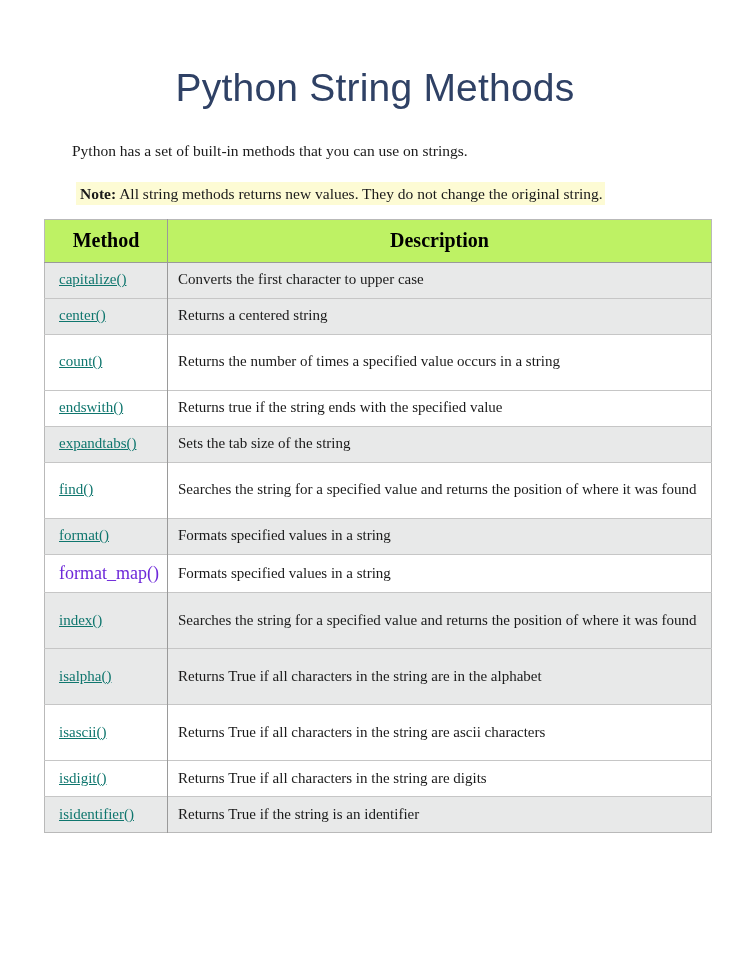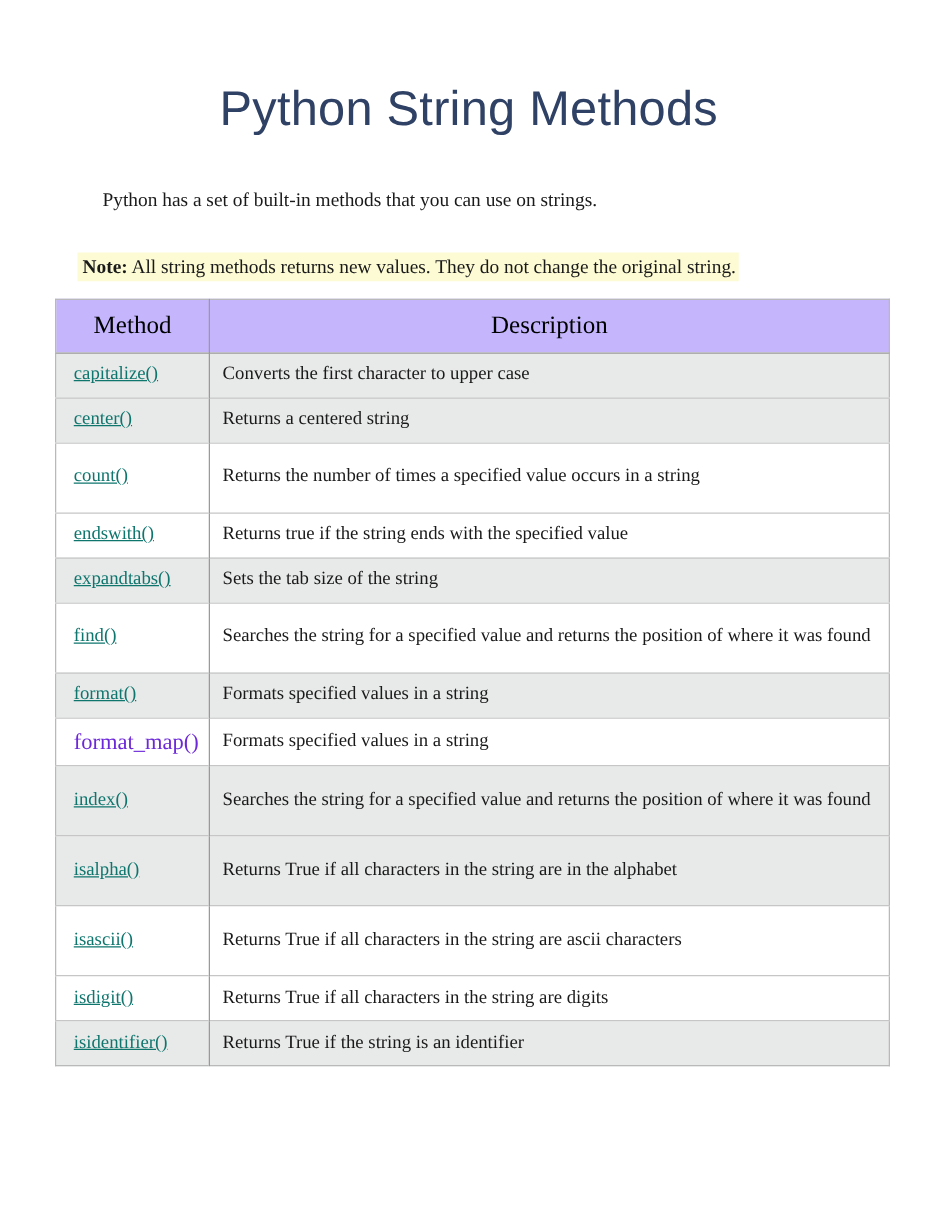--- a/index.html
+++ b/index.html
@@ -28,29 +28,30 @@
     font-family: "Liberation Sans", "DejaVu Sans", sans-serif;
     font-size: 39px;
     font-weight: 400;
     letter-spacing: 0.2px;
     margin: 0;
     padding-top: 66px;
     line-height: 1.15;
   }
 
   .intro {
-    margin: 14px;
+    margin: 4px;
     padding: 26px 0 0 68px;
     font-size: 15.5px;
     color: #1a1a1a;
     line-height: 1.35;
   }
 
   .note-wrap {
     padding: 16px 0 0 62px;
+    margin-left: 14px;
   }
   .note {
     display: inline;
     background: #fdfbd4;
     font-size: 15.5px;
     color: #1a1a1a;
     line-height: 1.6;
     padding: 3px 2px 3px 4px;
     box-decoration-break: clone;
     -webkit-box-decoration-break: clone;
@@ -67,24 +68,24 @@
     width: 667px;
     border-collapse: collapse;
     table-layout: fixed;
     border: 1px solid #b9b9b9;
   }
 
   table.methods col.c-method { width: 123px; }
   table.methods col.c-desc   { width: 544px; }
 
   table.methods th {
-    background: #c4b5fd;
+    background: #bef264;
     border-bottom: 1px solid #9a9a9a;
     border-right: 1px solid #9a9a9a;
-    font-weight: normal;
+    font-weight: bold;
     font-size: 20px;
     color: #000000;
     text-align: center;
     padding: 9px 6px 10px 6px;
     vertical-align: middle;
   }
   table.methods th.desc-head {
     border-right: none;
   }
 

